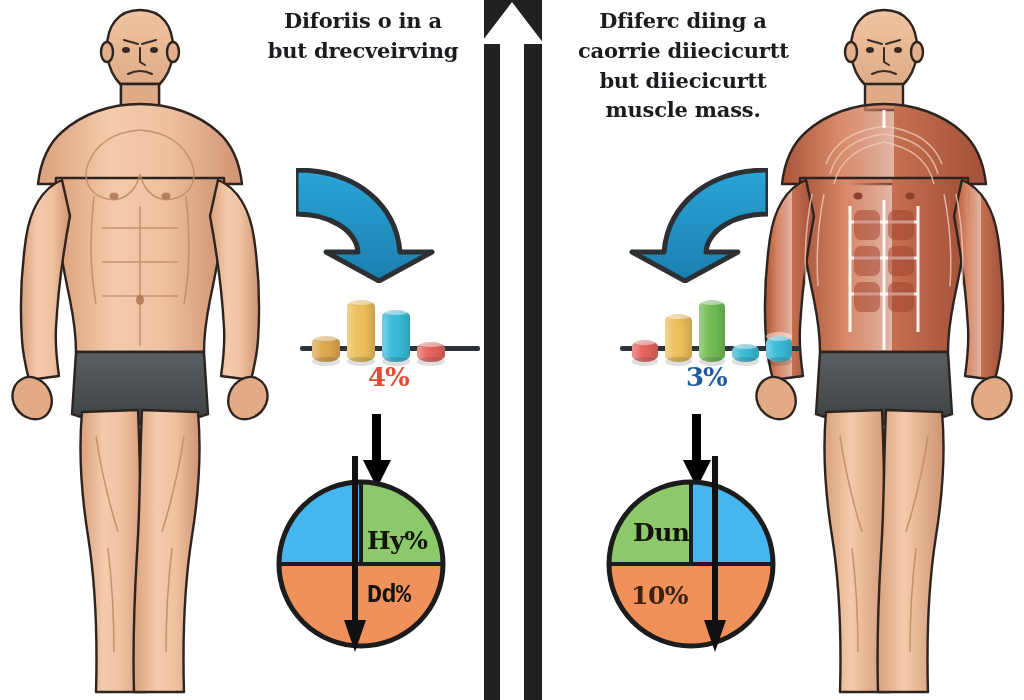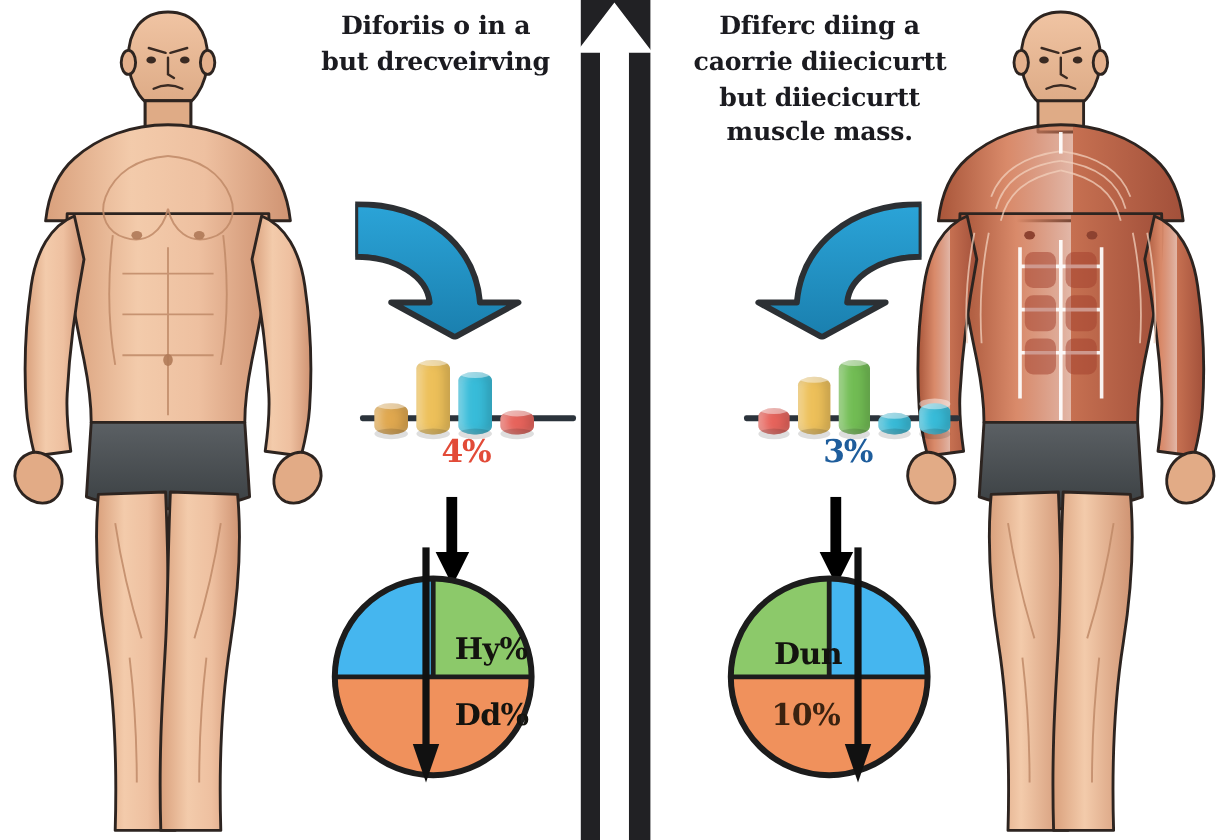--- a/index.html
+++ b/index.html
@@ -131,26 +131,25 @@
   .pie-wrap.right { left: 605px; top: 478px; }
 
   .pie-label {
     position: absolute;
     font-family: "DejaVu Serif", serif;
     font-weight: 700;
     font-size: 25px;
     color: #14140f;
     letter-spacing: -0.5px;
     pointer-events: none;
-    margin-left: 12px;
   }
 
   .pie-wrap.left  .pie-label.a { left: 92px; top: 48px; }
-  .pie-wrap.left  .pie-label.b { left: 92px; top: 103px; }
-  .pie-wrap.right .pie-label.a { left: 28px; top: 52px; }
+  .pie-wrap.left  .pie-label.b { left: 92px; top: 103px; font-family: Liberation Mono, monospace; }
+  .pie-wrap.right .pie-label.a { left: 28px; top: 40px; }
   .pie-wrap.right .pie-label.b { left: 26px; top: 103px; color: #3b2210; }
 
   
   .pie-needle { position: absolute; width: 26px; height: 200px; }
   .pie-needle.left  { left: 342px; top: 456px; }
   .pie-needle.right { left: 702px; top: 456px; }
 </style>
 </head>
 <body>
 

